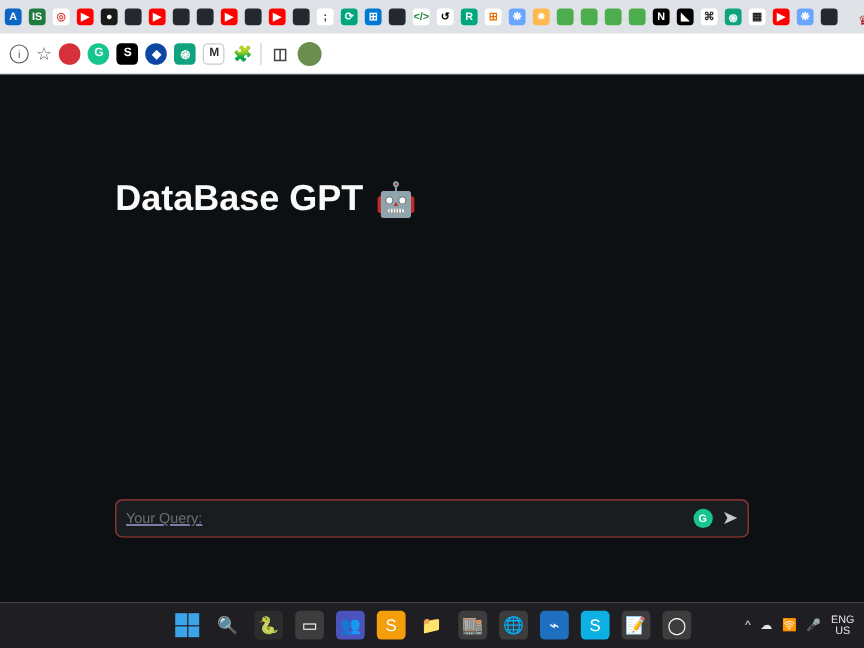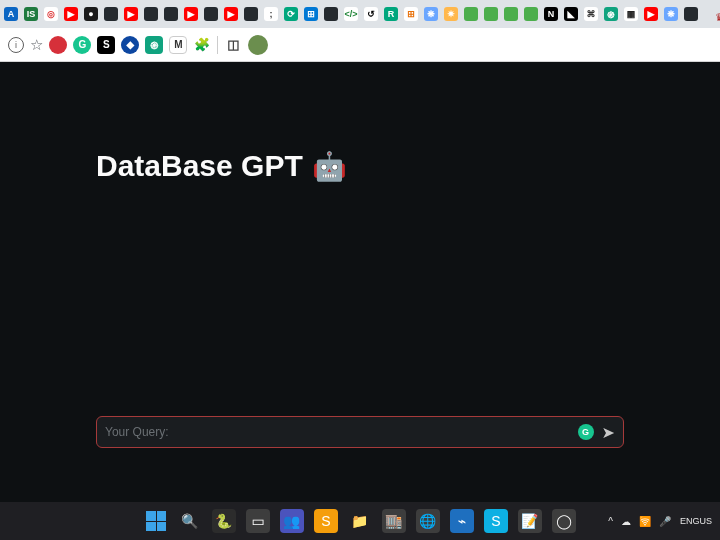--- a/index.html
+++ b/index.html
@@ -22,30 +22,30 @@
   .ext.square { border-radius: 4px; }
   .avatar { width: 20px; height: 20px; border-radius: 50%; background: #6b8e4e; }
 
   
   .content { flex: 1; background: #0d1012; position: relative; padding-left: 45px; }
   .title { position: absolute; left: 96px; top: 87px; color: #fafafa; font-size: 30px; font-weight: 700; display: flex; align-items: center; gap: 10px; }
   .robot { font-size: 28px; }
   .cursor { position: absolute; left: 276px; top: 368px; font-size: 14px; color: #fff; pointer-events: none; }
 
   .querybox { position: absolute; left: 96px; right: 96px; bottom: 54px; height: 32px; background: #1a1d20; border: 1px solid #a63a3a; border-radius: 6px; display: flex; align-items: center; padding: 0 8px; }
-  .querybox input { flex: 1; background: transparent; border: none; outline: none; color: #84cc16; font-size: 12px; }
+  .querybox input { flex: 1; background: transparent; border: none; outline: none; color: #c4b5fd; font-size: 12px; text-decoration: underline; }
   .querybox input::placeholder { color: #6a6f73; font-style: normal; }
   .gram { width: 16px; height: 16px; border-radius: 50%; background: #17c58f; color: #fff; font-size: 9px; font-weight: bold; display: flex; align-items: center; justify-content: center; margin-right: 8px; }
   .send { color: #c9c9c9; font-size: 16px; cursor: pointer; }
 
   
   .taskbar { height: 38px; background: #1f1f23; display: flex; align-items: center; justify-content: center; gap: 10px; position: relative; }
   .tbtn { width: 24px; height: 24px; border-radius: 4px; display: flex; align-items: center; justify-content: center; font-size: 14px; color: #fff; }
   .tray { position: absolute; right: 8px; display: flex; align-items: center; gap: 8px; color: #e6e6e6; font-size: 10px; }
-  .tray .stack { display: flex; flex-direction: row; align-items: center; line-height: 1; font-size: 9px; justify-content: space-between; }
+  .tray .stack { display: flex; flex-direction: column; align-items: center; line-height: 1; font-size: 9px; justify-content: space-between; }
   .winlogo { width: 20px; height: 20px; display: grid; grid-template-columns: 1fr 1fr; grid-template-rows: 1fr 1fr; gap: 1px; }
   .winlogo span { background: #3ca4e8; }
 </style>
 </head>
 <body>
 
 <div class="browser">
 
   <div class="tabstrip">
     <div class="favrow" id="favrow">

